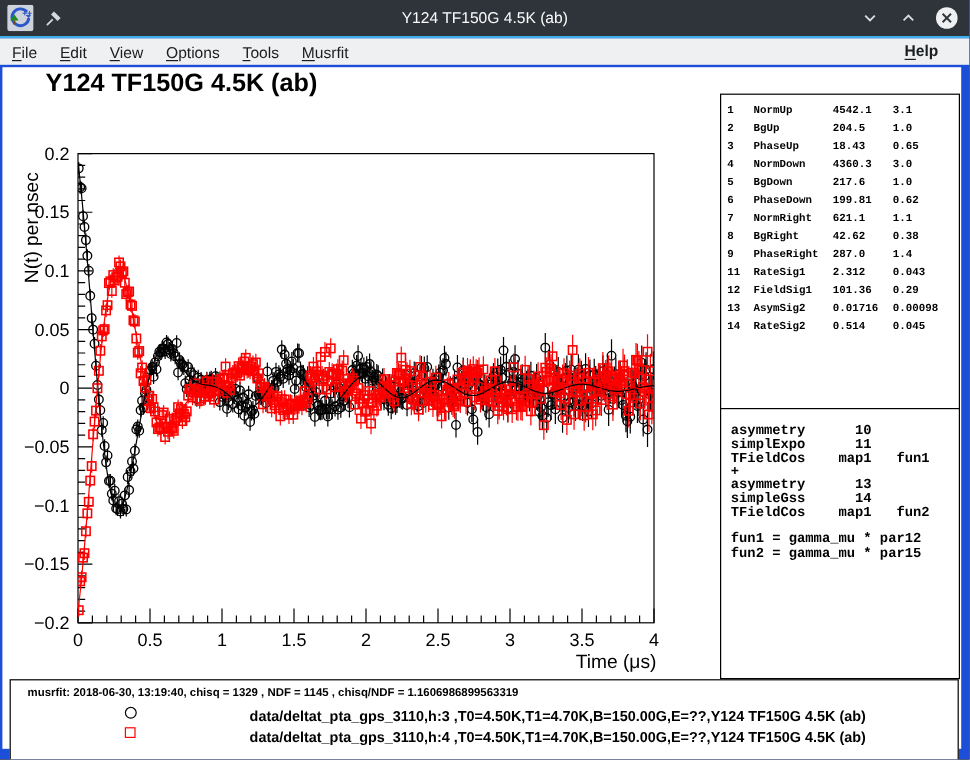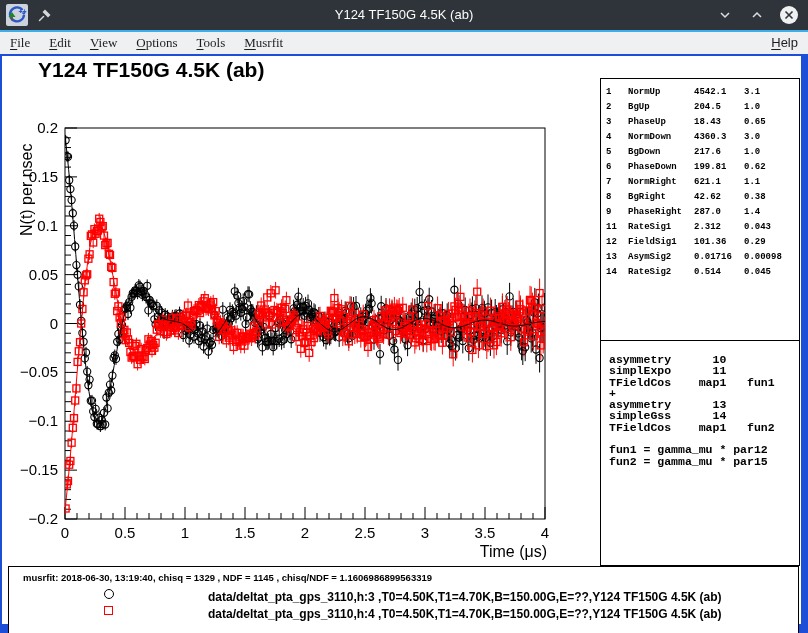--- a/index.html
+++ b/index.html
@@ -11,24 +11,24 @@
   .titlebar .title{position:absolute;left:0;right:0;top:0;height:30px;line-height:30px;
                    text-align:center;color:#fcfcfc;font-size:13px;}
   .app-icon{position:absolute;left:6px;top:4px;width:22px;height:22px;}
   .pin-icon{position:absolute;left:38px;top:8px;width:14px;height:14px;}
   .win-controls{position:absolute;right:8px;top:0;height:30px;display:flex;align-items:center;gap:10px;}
   .win-btn{width:22px;height:22px;display:flex;align-items:center;justify-content:center;cursor:default;}
   .accent-line{position:absolute;left:0;top:30px;width:808px;height:2px;background:#3daee9;}
   
   .menubar{position:absolute;left:0;top:32px;width:808px;height:22px;background:#eff0f1;
            display:flex;align-items:center;font-size:13px;color:#1b1e20;}
-  .menubar nav{display:flex;gap:19px;margin-left:10px;font-family:Liberation Serif, serif;}
+  .menubar nav{display:flex;gap:19px;margin-left:10px;}
   .menu-item{cursor:default;}
   .menu-item .mn{text-decoration:underline;text-underline-offset:2px;}
-  .menu-right{position:absolute;right:10px;top:0;height:39px;line-height:22px;}
+  .menu-right{position:absolute;right:26px;top:0;height:39px;line-height:22px;font-weight:bold;}
   
   .content{position:absolute;left:2px;top:56px;width:799px;height:568px;background:#ffffff;}
   .plot-title{position:absolute;left:36px;top:2px;font-size:21px;font-weight:bold;color:#000;}
   #chart{position:absolute;left:0;top:0;}
   
   .param-box{position:absolute;left:598px;top:22px;width:200px;height:263px;border:1px solid #000;
              background:#fff;padding:5px 0 0 5px;overflow:hidden;}
   .param-row{display:grid;grid-template-columns:22px 66px 50px 1fr;height:15.05px;align-items:center;
              font-family:"Liberation Mono",monospace;font-weight:bold;font-size:9px;color:#000;}
   .theory-box{position:absolute;left:598px;top:284px;width:200px;height:226px;border:1px solid #000;

